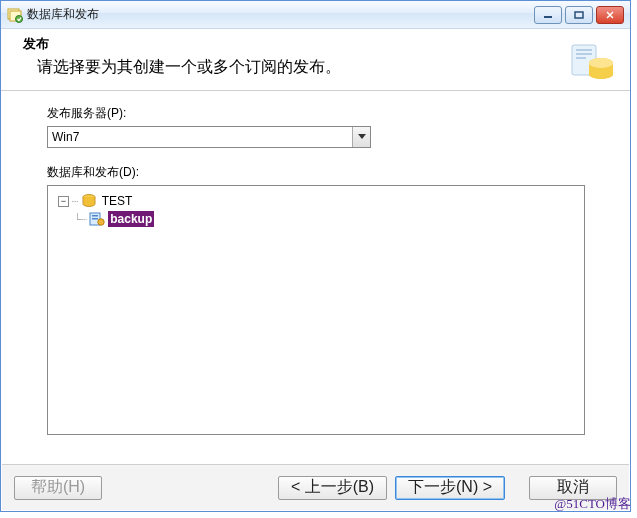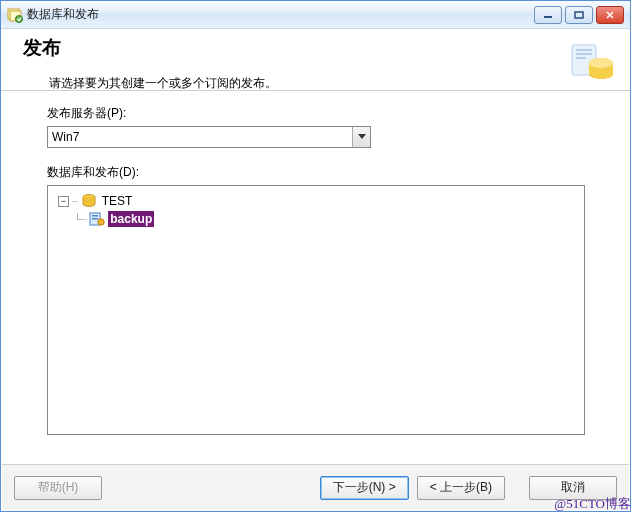--- a/index.html
+++ b/index.html
@@ -52,22 +52,22 @@
   }
   .header-panel {
     height: 62px;
     background: #fff;
     border-bottom: 1px solid #cfcfcf;
     display:flex;
     padding: 6px 14px 0 22px;
     gap: 10px;
   }
   .header-text { flex:1; }
-  .header-title { font-size: 19px; font-weight: bold; margin-bottom: 14px; font-family: Liberation Mono, monospace; }
-  .header-sub { font-size: 12px; margin-left: 26px; }
+  .header-title { font-size: 13px; font-weight: bold; margin-bottom: 4px; font-family: Liberation Mono, monospace; }
+  .header-sub { font-size: 16px; margin-left: 14px; }
   .header-icon {
     width: 48px; height: 48px; align-self: center;
   }
   .body-area {
     padding: 14px 40px 0 46px;
   }
   .field-label { margin-bottom: 4px; }
   .dropdown {
     width: 324px;
     height: 22px;
@@ -129,21 +129,21 @@
     gap: 8px;
   }
   .footer .spacer { flex:1; }
   .wiz-btn {
     height: 24px;
     padding: 0 12px;
     min-width: 88px;
     border: 1px solid #9b9b9b;
     background: linear-gradient(to bottom,#fdfdfd,#e8e8e8);
     display:inline-flex; align-items:center; justify-content:center;
-    font-size:12px; color:#222;
+    font-size:16px; color:#222;
     border-radius:2px;
     white-space: nowrap;
   }
   .wiz-btn.disabled { color:#9a9a9a; }
   .wiz-btn.default {
     border:1px solid #3d87d6;
     box-shadow: inset 0 0 0 1px #8fc4f2;
   }
   .watermark {
     position:absolute;
@@ -246,21 +246,21 @@
         </span>
         <span class="node-text selected">backup</span>
       </div>
 
     </div>
   </div>
 
   <div class="footer">
     <div class="wiz-btn disabled">帮助(H)</div>
     <div class="spacer"></div>
+    <div class="wiz-btn">&lt; 上一步(B)</div>
     <div class="wiz-btn default">下一步(N) &gt;</div>
-    <div class="wiz-btn">&lt; 上一步(B)</div>
     <div style="width:8px"></div>
     <div class="wiz-btn">取消</div>
   </div>
 
 </div>
 
 <div class="watermark">@51CTO博客</div>
 
 </body></html>

